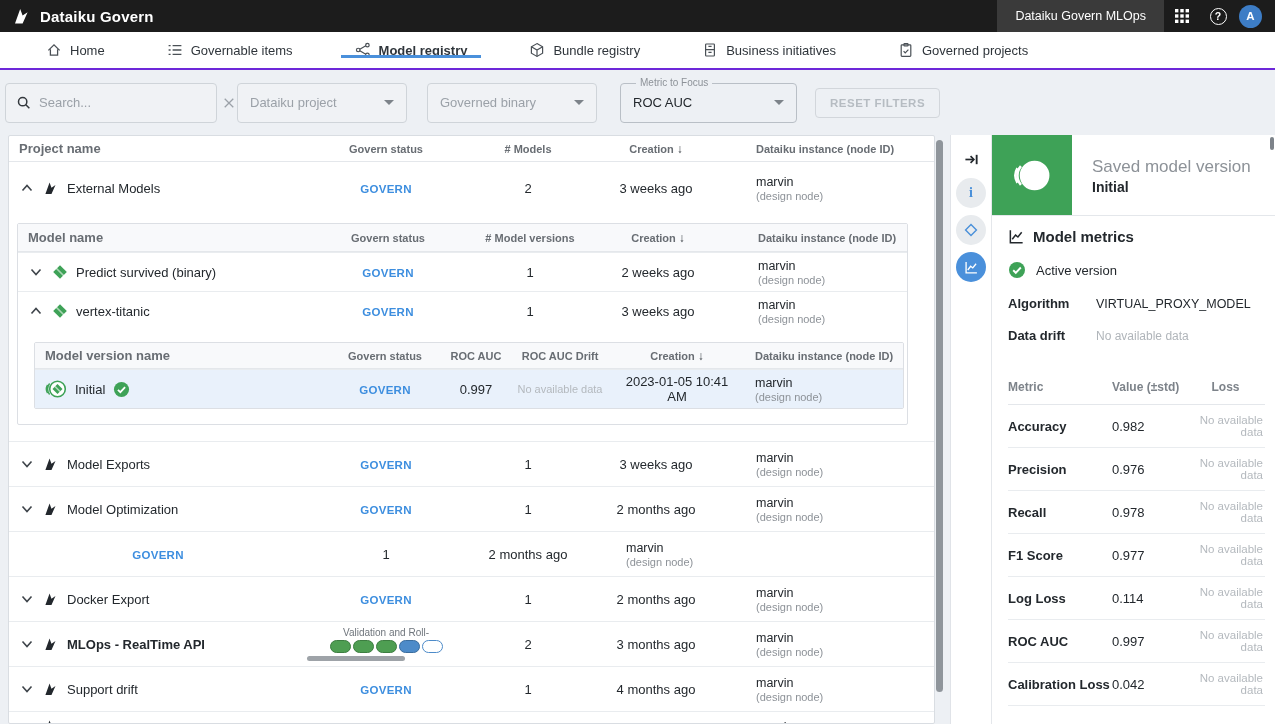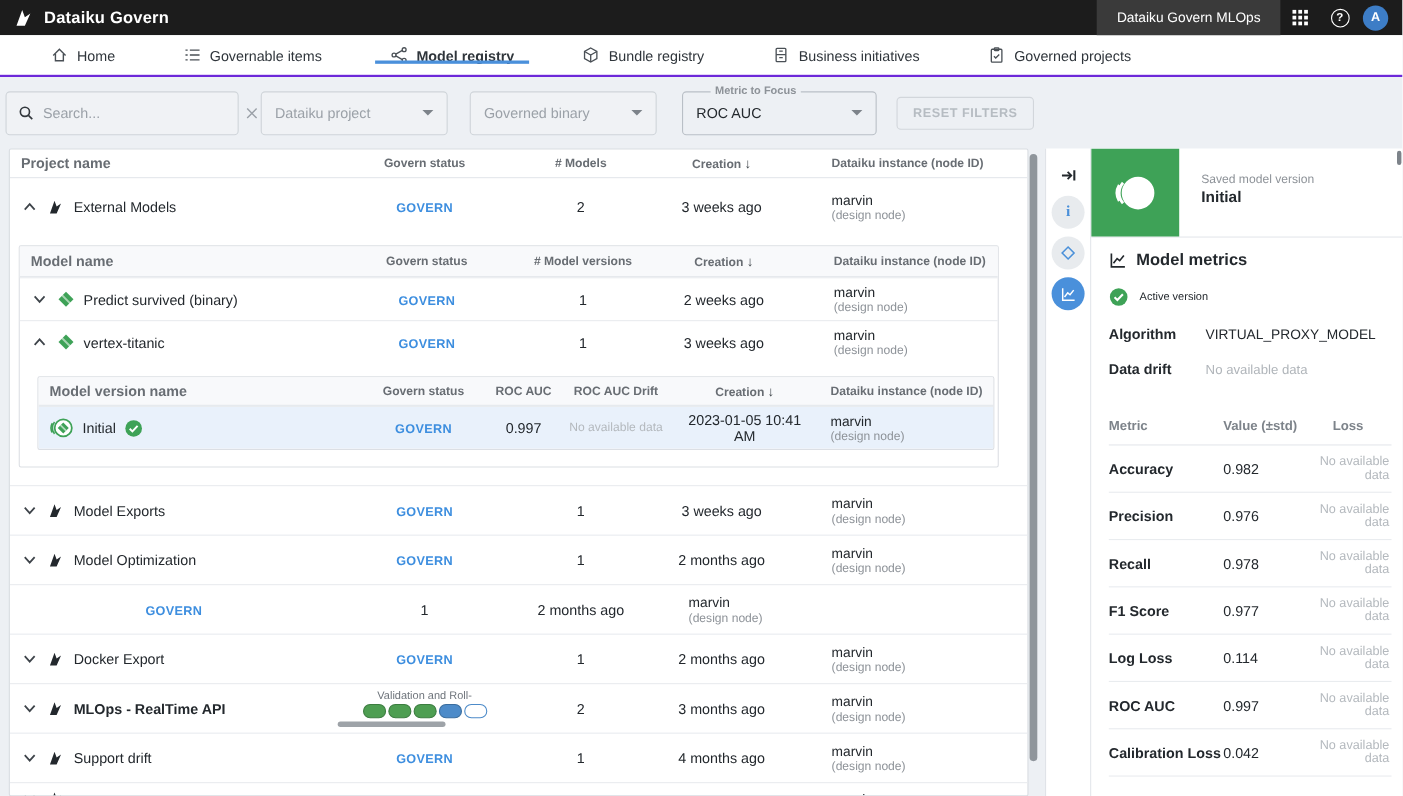--- a/index.html
+++ b/index.html
@@ -30,21 +30,21 @@
 
   
   .filterbar { height:65px; display:flex; align-items:center; padding-left:5px; }
   .search-box { width:212px; height:40px; background:#f0f2f5; border:1px solid #cfd4d9; border-radius:4px; display:flex; align-items:center; padding:0 10px; gap:8px; }
   .search-box input { border:none; outline:none; background:transparent; flex:1; font-size:13px; color:#33383d; font-family:inherit; }
   .search-box input::placeholder { color:#9ba1a8; }
   .select-box { width:170px; height:40px; margin-left:20px; background:#f0f2f5; border:1px solid #cfd4d9; border-radius:4px; display:flex; align-items:center; padding:0 12px; color:#9ba1a8; cursor:pointer; }
   .select-box .grow, .metric-box .grow { flex:1; }
   .caret { width:0; height:0; border-left:5px solid transparent; border-right:5px solid transparent; border-top:5px solid #7d838a; }
   .metric-box { position:relative; width:177px; height:40px; margin-left:23px; border:1px solid #b9bfc6; border-radius:4px; display:flex; align-items:center; padding:0 12px; color:#23282d; cursor:pointer; }
-  .metric-label { position:absolute; top:-7px; left:25px; background:#edf0f4; padding:0 4px; font-size:10px; color:#8d9298;font-weight:bold; }
+  .metric-label { position:absolute; top:-7px; left:15px; background:#edf0f4; padding:0 4px; font-size:10px; color:#8d9298; }
   .reset-btn { margin-left:18px; height:30px; padding:0 14px; border:1px solid #d2d6db; border-radius:4px; background:transparent; color:#b6bcc2; font-size:11.5px; font-weight:700; letter-spacing:.5px; font-family:inherit; cursor:default; }
 
   
   .content { display:flex; height:589px; }
   .table-area { position:relative; width:944px; flex:none; }
   .card { background:#fff; border:1px solid #d9dde2; border-radius:2px; }
   .main-card { margin-left:8px; width:927px; height:100%; overflow:hidden; }
   .vscroll { position:absolute; top:5px; left:936px; width:7px; height:552px; border-radius:4px; background:#8f959b; cursor:pointer; }
 
   
@@ -99,25 +99,25 @@
   .detail { flex:1; margin-left:6px; background:#fff; border-left:1px solid #e0e3e8; display:flex; position:relative; }
   .rail { width:40px; flex:none; display:flex; flex-direction:column; align-items:center; padding-top:12px; gap:7px; }
   .rail-btn { width:30px; height:30px; border-radius:50%; background:#e8ebee; display:flex; align-items:center; justify-content:center; cursor:pointer; }
   .rail-btn.plain { background:transparent; height:24px; }
   .rail-btn.active { background:#4a90db; }
   .info-i { font-family:"Liberation Serif","DejaVu Serif",serif; font-weight:700; font-size:14px; color:#4a90d9; }
   .detail-card { flex:1; border-left:1px solid #e4e7eb; display:flex; flex-direction:column; overflow:hidden; }
   .detail-header { display:flex; border-bottom:1px solid #e4e7eb; }
   .green-block { width:80px; height:80px; background:#3ea257; flex:none; display:flex; align-items:center; justify-content:center; }
   .dh-text { padding:22px 0 0 20px; }
-  .dh-type { font-size:11px; color:#8d9298; }
+  .dh-type { font-size:17px; color:#8d9298; }
   .dh-name { font-size:14px; font-weight:700; margin-top:2px; }
   .detail-body { padding:10px 10px 0 16px; }
   .dm-title { display:flex; align-items:center; gap:8px; font-size:15px; font-weight:700; margin-top:2px; }
-  .active-version { display:flex; align-items:center; gap:10px; margin-top:16px; font-size:10px; }
+  .active-version { display:flex; align-items:center; gap:10px; margin-top:16px; font-size:13px; }
   .kv { display:grid; grid-template-columns:88px 1fr; margin-top:17px; align-items:baseline; }
   .kv b { font-size:13px; }
   .kv .val { font-size:12.5px; }
   .kv .nodata { font-size:12px; color:#b0b5ba; }
   .metrics { margin-top:26px; }
   .mgrid { display:grid; grid-template-columns:104px 74px 1fr; align-items:center; }
   .mhead { height:36px; color:#7d838a; font-size:12px; font-weight:600; border-bottom:1px solid #e4e7eb; }
   .mhead .md { text-align:center; }
   .mrow { height:43px; border-bottom:1px solid #e9ecef; }
   .mrow b { font-size:13px; }

